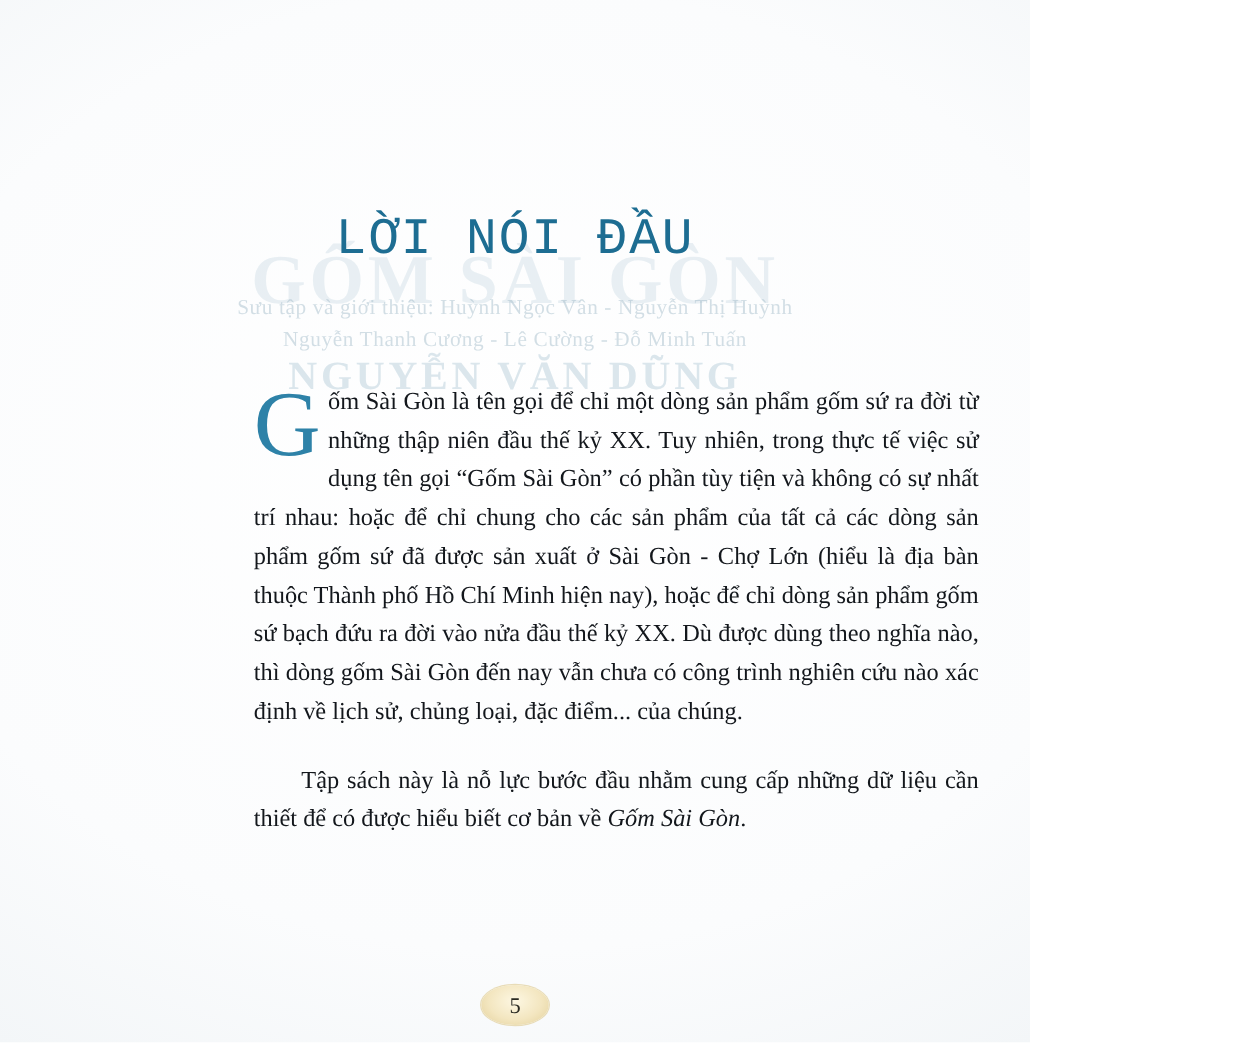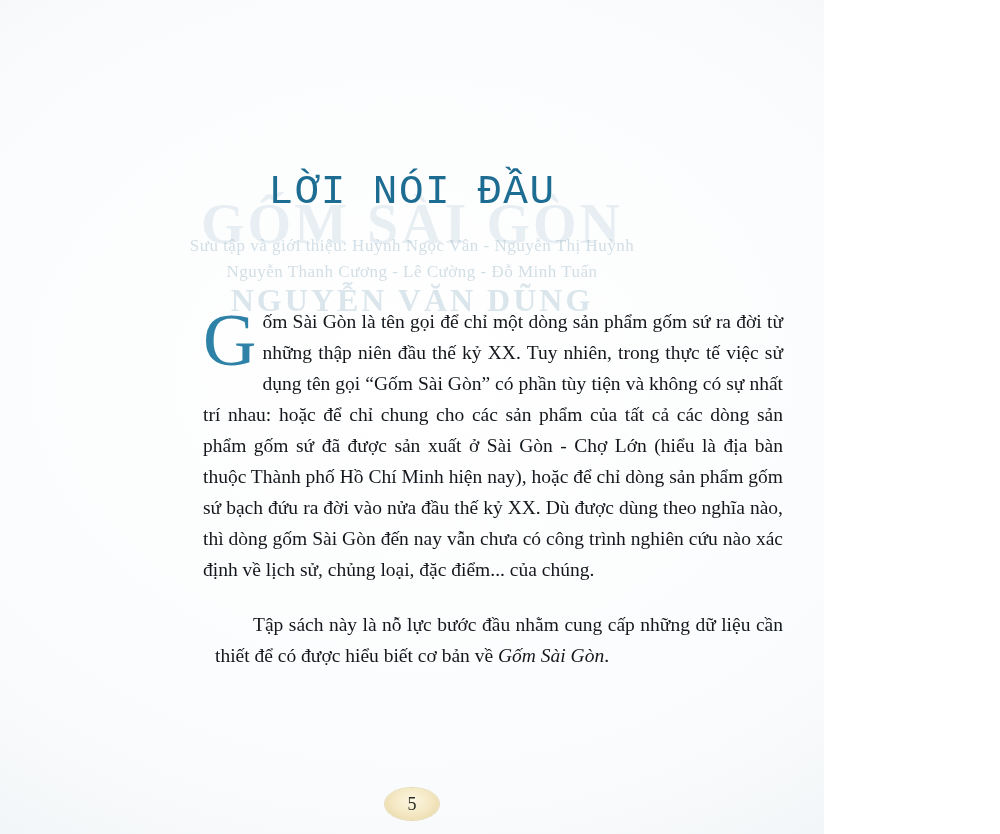--- a/index.html
+++ b/index.html
@@ -93,21 +93,20 @@
     font-size: 19.5px;
     line-height: 31px;
     color: #13171c;
     text-align: justify;
     text-justify: inter-word;
     font-family: "Liberation Serif", serif;
   }
   p.indent {
     text-indent: 38px;
     margin-top: 24px;
-    margin-left: 12px;
   }
 
   .dropcap {
     float: left;
     font-size: 74px;
     line-height: 60px;
     padding: 4px 6px 0 0;
     color: #2e82a8;
     font-family: "Liberation Serif", serif;
   }

